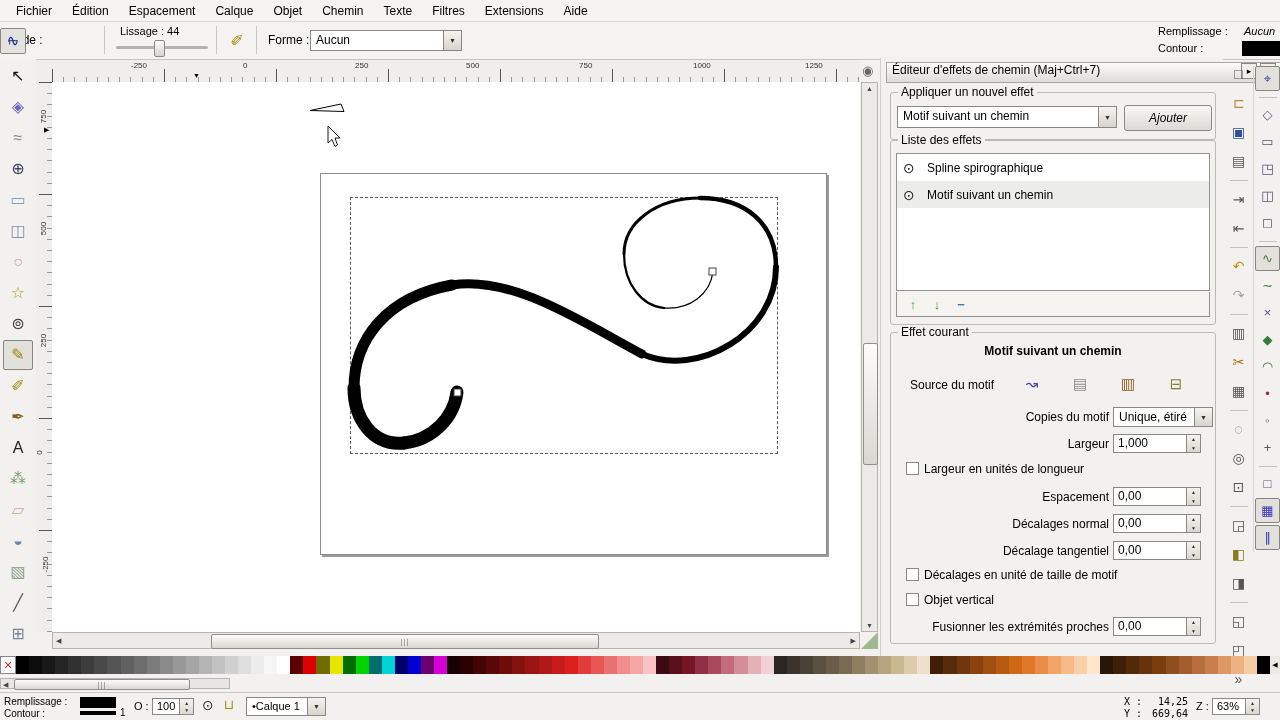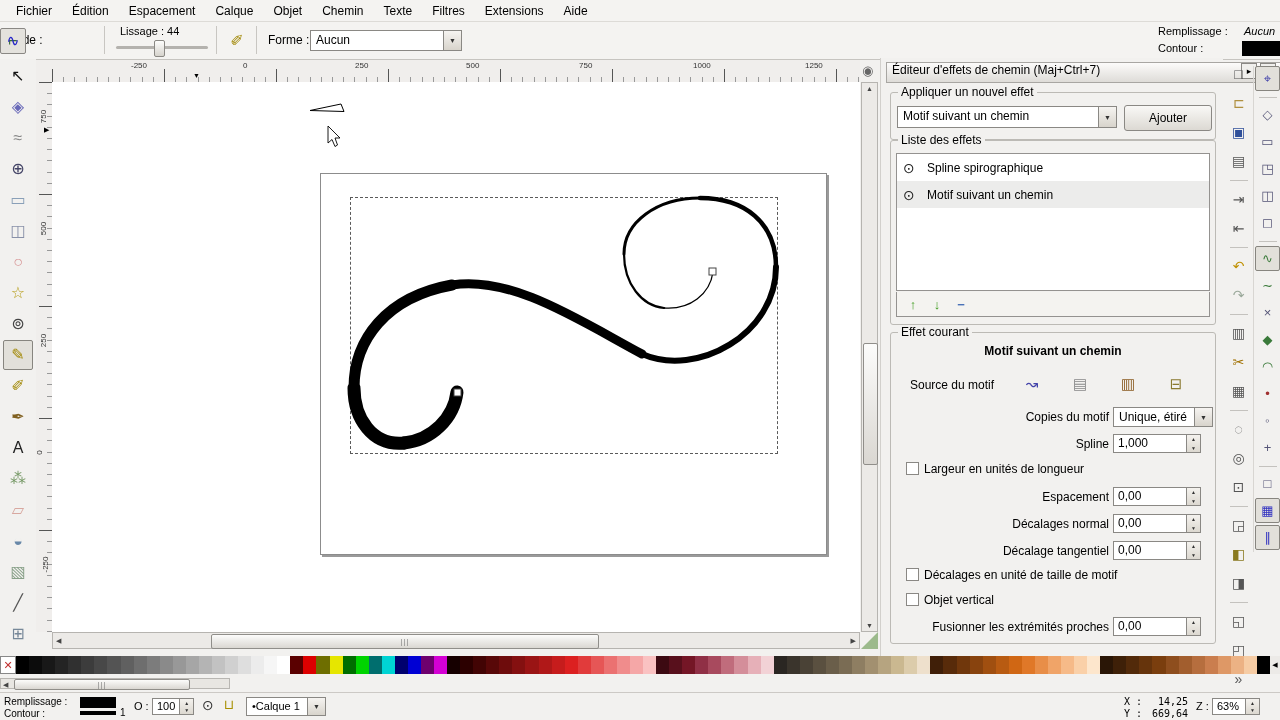--- a/index.html
+++ b/index.html
@@ -277,21 +277,21 @@
   <span class="pt-btn">▸</span>
   <span class="pt-btn">×</span>
 </div>
 
 <div class="group" style="left:890px;top:92px;width:324px;height:46px;"></div>
 <span class="glabel" style="left:898px;top:85px;">Appliquer un nouvel effet</span>
 <div class="combo" style="left:897px;top:106px;width:220px;height:22px;">
   <span class="val">Motif suivant un chemin</span>
   <span class="cbtn">▼</span>
 </div>
-<div class="push" style="left:1124px;top:105px;width:86px;height:24px;">
+<div class="push" style="left:1124px;top:105px;width:86px;height:24px;font-style:italic;">
   <span>Ajouter</span>
 </div>
 
 <div class="group" style="left:890px;top:140px;width:324px;height:183px;"></div>
 <span class="glabel" style="left:898px;top:133px;">Liste des effets</span>
 <div class="lpe-list">
 
     <div class="lpe-row">
       <span class="eye">⊙</span>
       <span>Spline spirographique</span>
@@ -325,21 +325,21 @@
 <div class="srcbtn" style="left:1162px;top:372px;color:#8a7a30;">
     <span>⊟</span>
   </div>
 
 <span class="rowlabel" style="top:410px;">Copies du motif</span>
 <div class="combo" style="left:1113px;top:407px;width:100px;height:20px;">
   <span class="val">Unique, étiré</span>
   <span class="cbtn">▼</span>
 </div>
 
-<span class="rowlabel" style="top:437px;">Spline</span>
+<span class="rowlabel" style="top:437px;">Largeur</span>
 <div class="spin" style="left:1113px;top:434px;width:88px;height:19px;">
   <span class="val">1,000</span>
   <span class="arr">
       <span>▲</span>
       <span>▼</span>
     </span>
 </div>
 
 <div class="cb" style="left:906px;top:462px;"></div>
 <span class="abs" style="left:924px;top:462px;">Largeur en unités de longueur</span>

